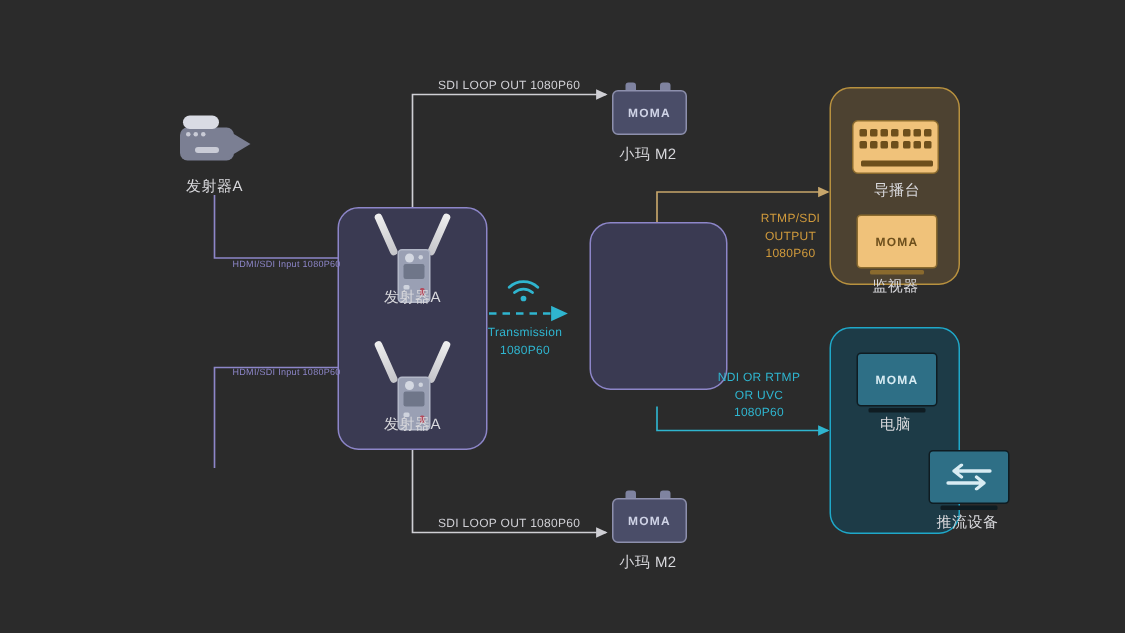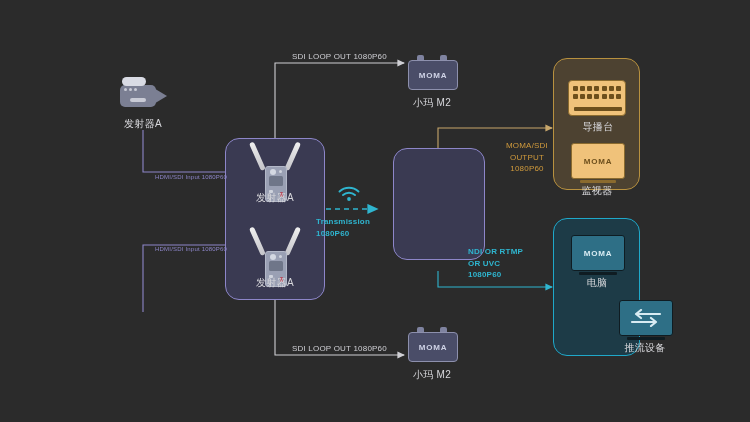--- a/index.html
+++ b/index.html
@@ -75,21 +75,21 @@
 
   
   .stream{width:52px;height:34px;background:#2e6f86;border:1.6px solid #0f1c22;border-radius:3px;position:relative;}
   .stream:after{content:"";position:absolute;left:7px;bottom:-5px;width:38px;height:3px;background:#0f1c22;border-radius:1px;}
   .arrows{position:absolute;left:10px;top:8px;width:32px;height:18px;}
 
   
   .elabel{position:absolute;font-size:8px;color:#cfcfd4;white-space:nowrap;letter-spacing:.2px;}
   .elabel.purple{color:#8d86c9;font-size:6px;}
   .elabel.gold{color:#d09a3c;text-align:center;line-height:1.45;font-size:8px;}
-  .elabel.cyan{color:#2fb5cf;line-height:1.45;font-size:8px;font-weight:bold;}
+  .elabel.cyan{color:#2fb5cf;text-align:center;line-height:1.45;font-size:8px;}
 
   
   .wifi{position:absolute;width:24px;height:16px;}
 </style>
 </head>
 <body>
 
 <div id="stage">
 
   <svg id="wires" viewBox="0 0 750 422">
@@ -263,21 +263,21 @@
       <path d="M6,9 A9,9 0 0 1 18,9" fill="none" stroke="#2fb5cf" stroke-width="1.9" stroke-linecap="round"></path>
       <circle cx="12" cy="13" r="1.9" fill="#2fb5cf"></circle>
     </svg>
   </div>
   <div class="elabel cyan" style="left:316px;top:216px;width:68px;">
     <div>Transmission</div>
     <div>1080P60</div>
   </div>
 
   <div class="elabel gold" style="left:492px;top:140px;width:70px;">
-    <div>MOMA/SDI</div>
+    <div>RTMP/SDI</div>
     <div>OUTPUT</div>
     <div>1080P60</div>
   </div>
 
   <div class="elabel cyan" style="left:468px;top:246px;width:76px;">
     <div>NDI OR RTMP</div>
     <div>OR UVC</div>
     <div>1080P60</div>
   </div>
 

